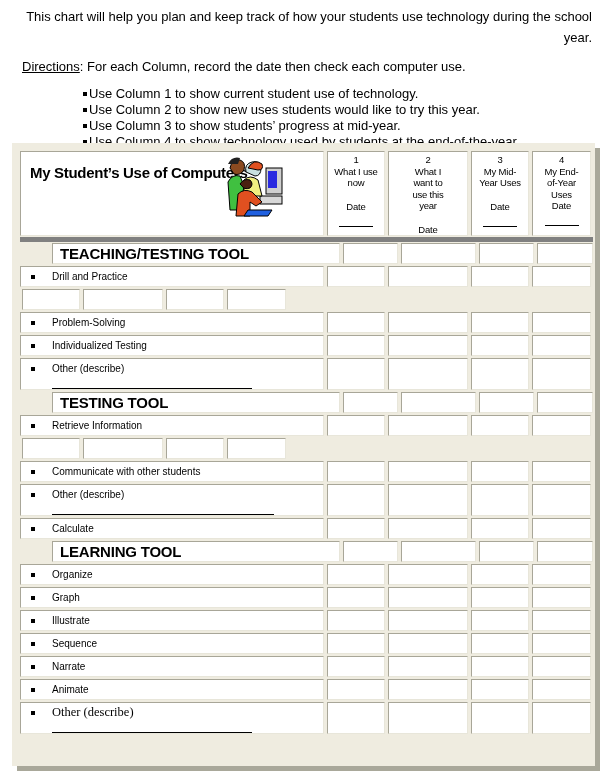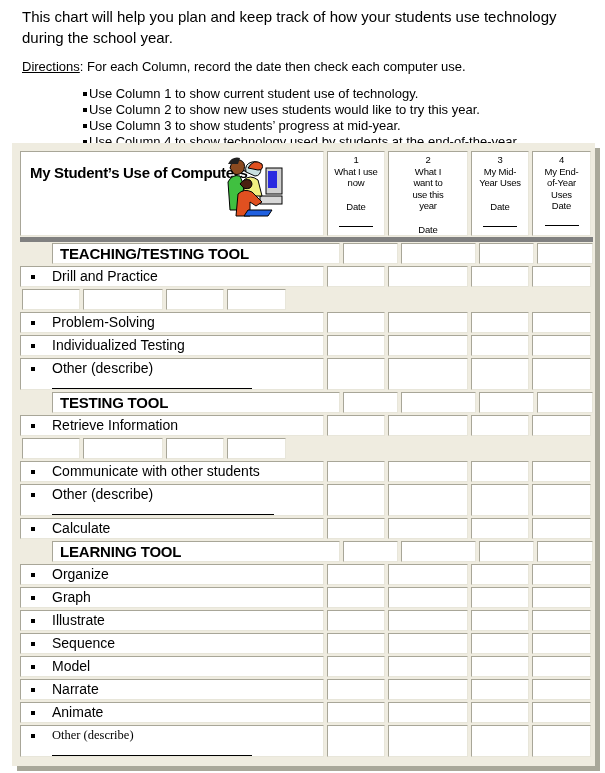--- a/index.html
+++ b/index.html
@@ -1,18 +1,18 @@
 <!DOCTYPE html>
 <html><head>
 <meta charset="utf-8">
 <style>
   html, body { margin:0; padding:0; background:#ffffff; }
   body { width:605px; height:773px; position:relative; overflow:hidden;
          font-family:"Liberation Sans", sans-serif; color:#000; }
-  .intro { position:absolute; left:22px; top:6px; width:570px; font-size:15px; line-height:21px; }
+  .intro { position:absolute; left:22px; top:6px; width:570px; font-size:13px; line-height:21px;text-align:right; }
   .directions { position:absolute; left:22px; top:59px; width:575px; font-size:13px; line-height:16px; }
   .directions .dlabel { text-decoration:underline; }
   .directions ul { margin:11px; padding:0; list-style:none; padding-left:50px; }
   .directions li { position:relative; padding-left:6px; }
   .directions li::before { content:""; position:absolute; left:0; top:6px; width:4px; height:4px; background:#000; }
 
   .frame { position:absolute; left:12px; top:143px; width:583px; height:623px;
            background:#efece0; box-shadow: 5px 5px 0 #a9a89a; }
   .grid { position:absolute; left:8px; top:7px; width:573px; }
   .row { position:relative; display:flex; }
@@ -28,21 +28,21 @@
   .hdr .title { position:absolute; left:9px; top:12px; font-weight:bold; font-size:15px; line-height:18px; letter-spacing:-0.3px; }
   .hdr .illus { position:absolute; left:205px; top:2px; width:64px; height:64px; }
   .colhead { font-size:9.5px; line-height:11.5px; text-align:center; padding-top:2px; letter-spacing:-0.2px; }
   .colhead .blank { display:block; margin-top:1px; }
   .colhead .uline { display:block; width:34px; height:1px; background:#000; margin:13px auto 0; }
   .sep { height:5px; background:#808080; margin:0 0 0 0; }
   .r .cell { height:21px; }
   .r.tall .cell { height:32px; }
   .r.tall2 .cell { height:32px; }
   .section-label { font-weight:bold; font-size:15px; padding-left:7px; line-height:19px; letter-spacing:-0.2px;margin-left:32px; }
-  .item { position:relative; font-size:14px; padding-left:31px; line-height:19px; }
+  .item { position:relative; font-size:10px; padding-left:31px; line-height:19px; }
   .item::before { content:""; position:absolute; left:10px; top:8px; width:4px; height:4px; background:#000; }
   .item .fill { display:block; width:200px; height:1px; background:#000; margin-top:10px; }
   .item .fill.wide { width:222px; }
   .item.serif { font-family:"Liberation Serif", serif; font-size:12.5px; }
 </style>
 </head>
 <body>
 
 <div class="intro">This chart will help you plan and keep track of how your students use technology during the school year.</div>
 
@@ -226,27 +226,20 @@
         <div class="cell c4"></div>
     </div>
     <div class="row r">
       <div class="cell c0 item">Sequence</div>
       <div class="cell c1"></div>
         <div class="cell c2"></div>
         <div class="cell c3"></div>
         <div class="cell c4"></div>
     </div>
     <div class="row r">
-      <div class="cell c0 item">Model</div>
-      <div class="cell c1"></div>
-        <div class="cell c2"></div>
-        <div class="cell c3"></div>
-        <div class="cell c4"></div>
-    </div>
-    <div class="row r">
       <div class="cell c0 item">Narrate</div>
       <div class="cell c1"></div>
         <div class="cell c2"></div>
         <div class="cell c3"></div>
         <div class="cell c4"></div>
     </div>
     <div class="row r">
       <div class="cell c0 item">Animate</div>
       <div class="cell c1"></div>
         <div class="cell c2"></div>

